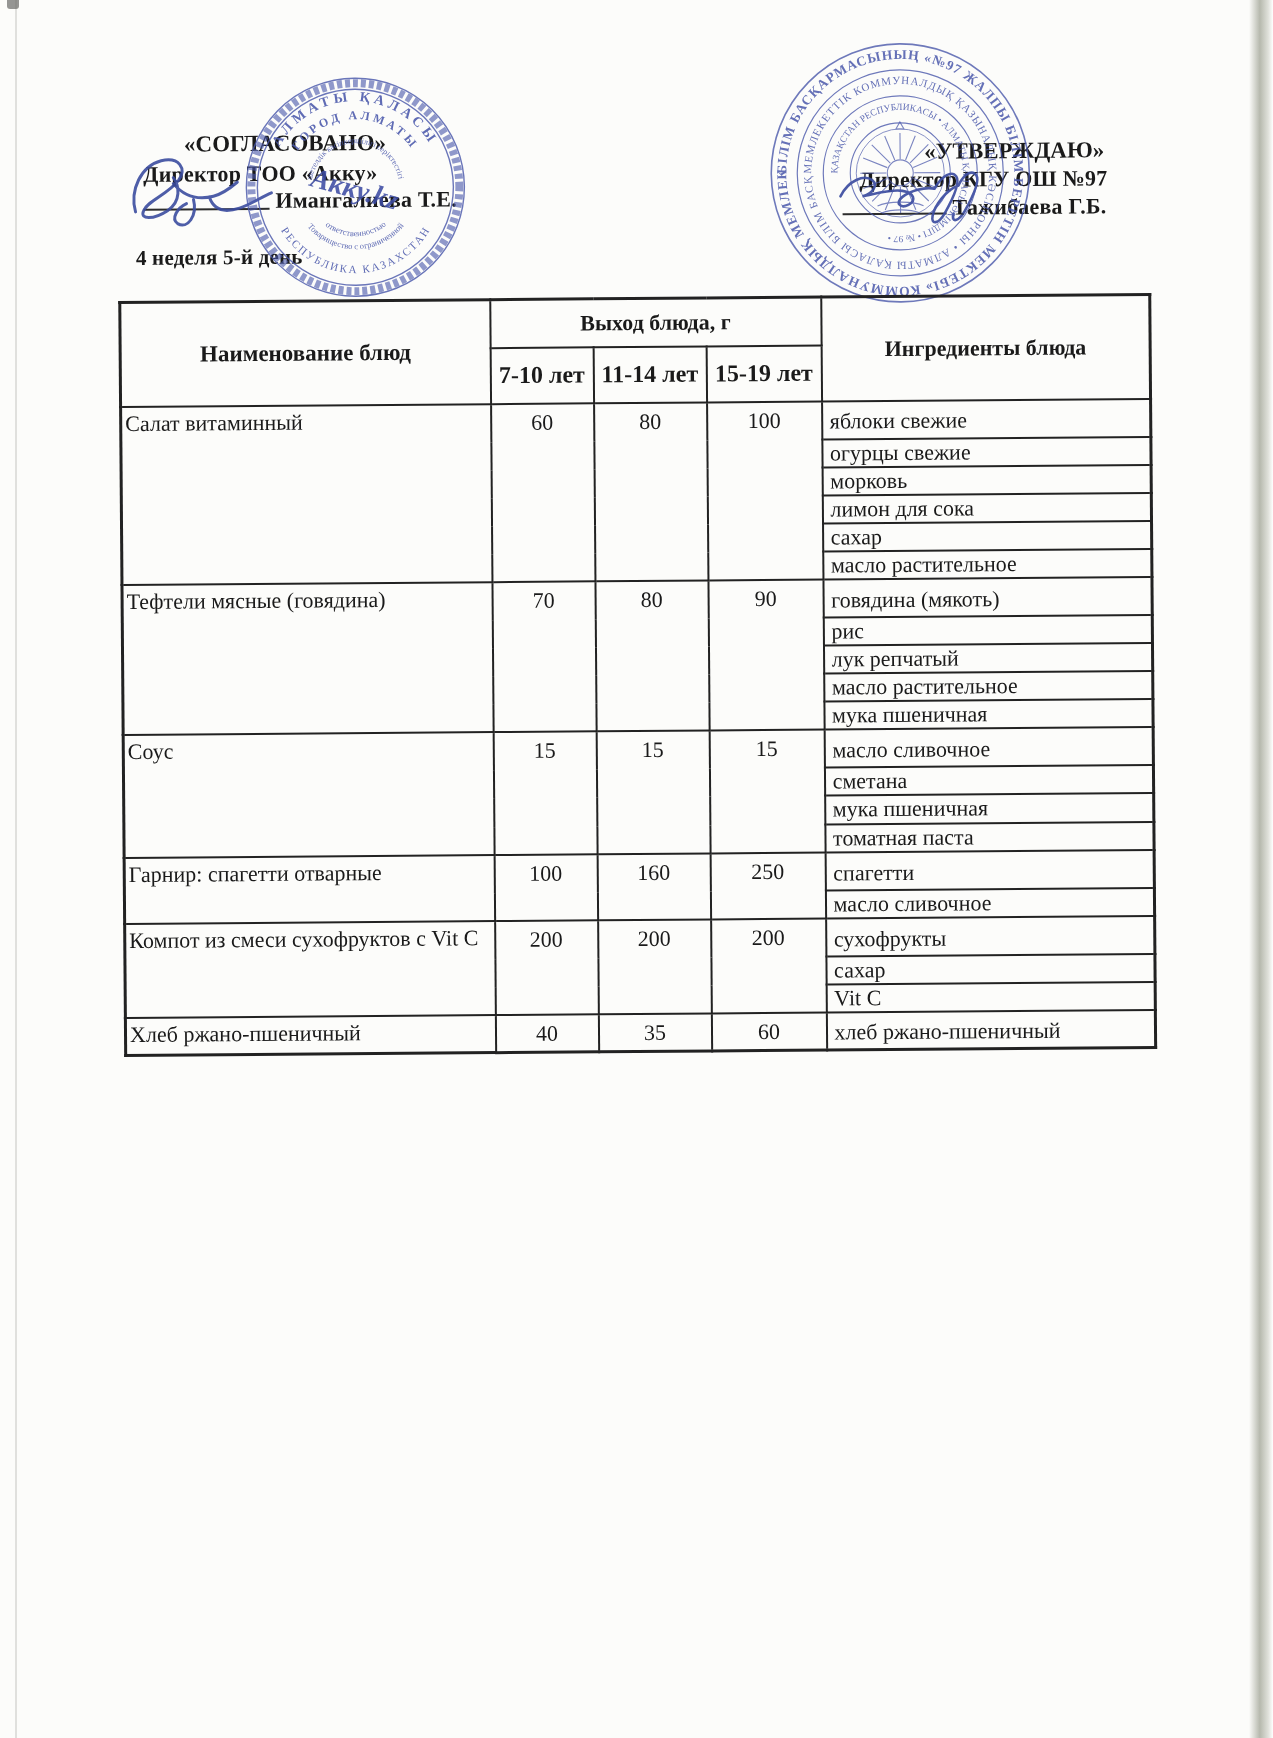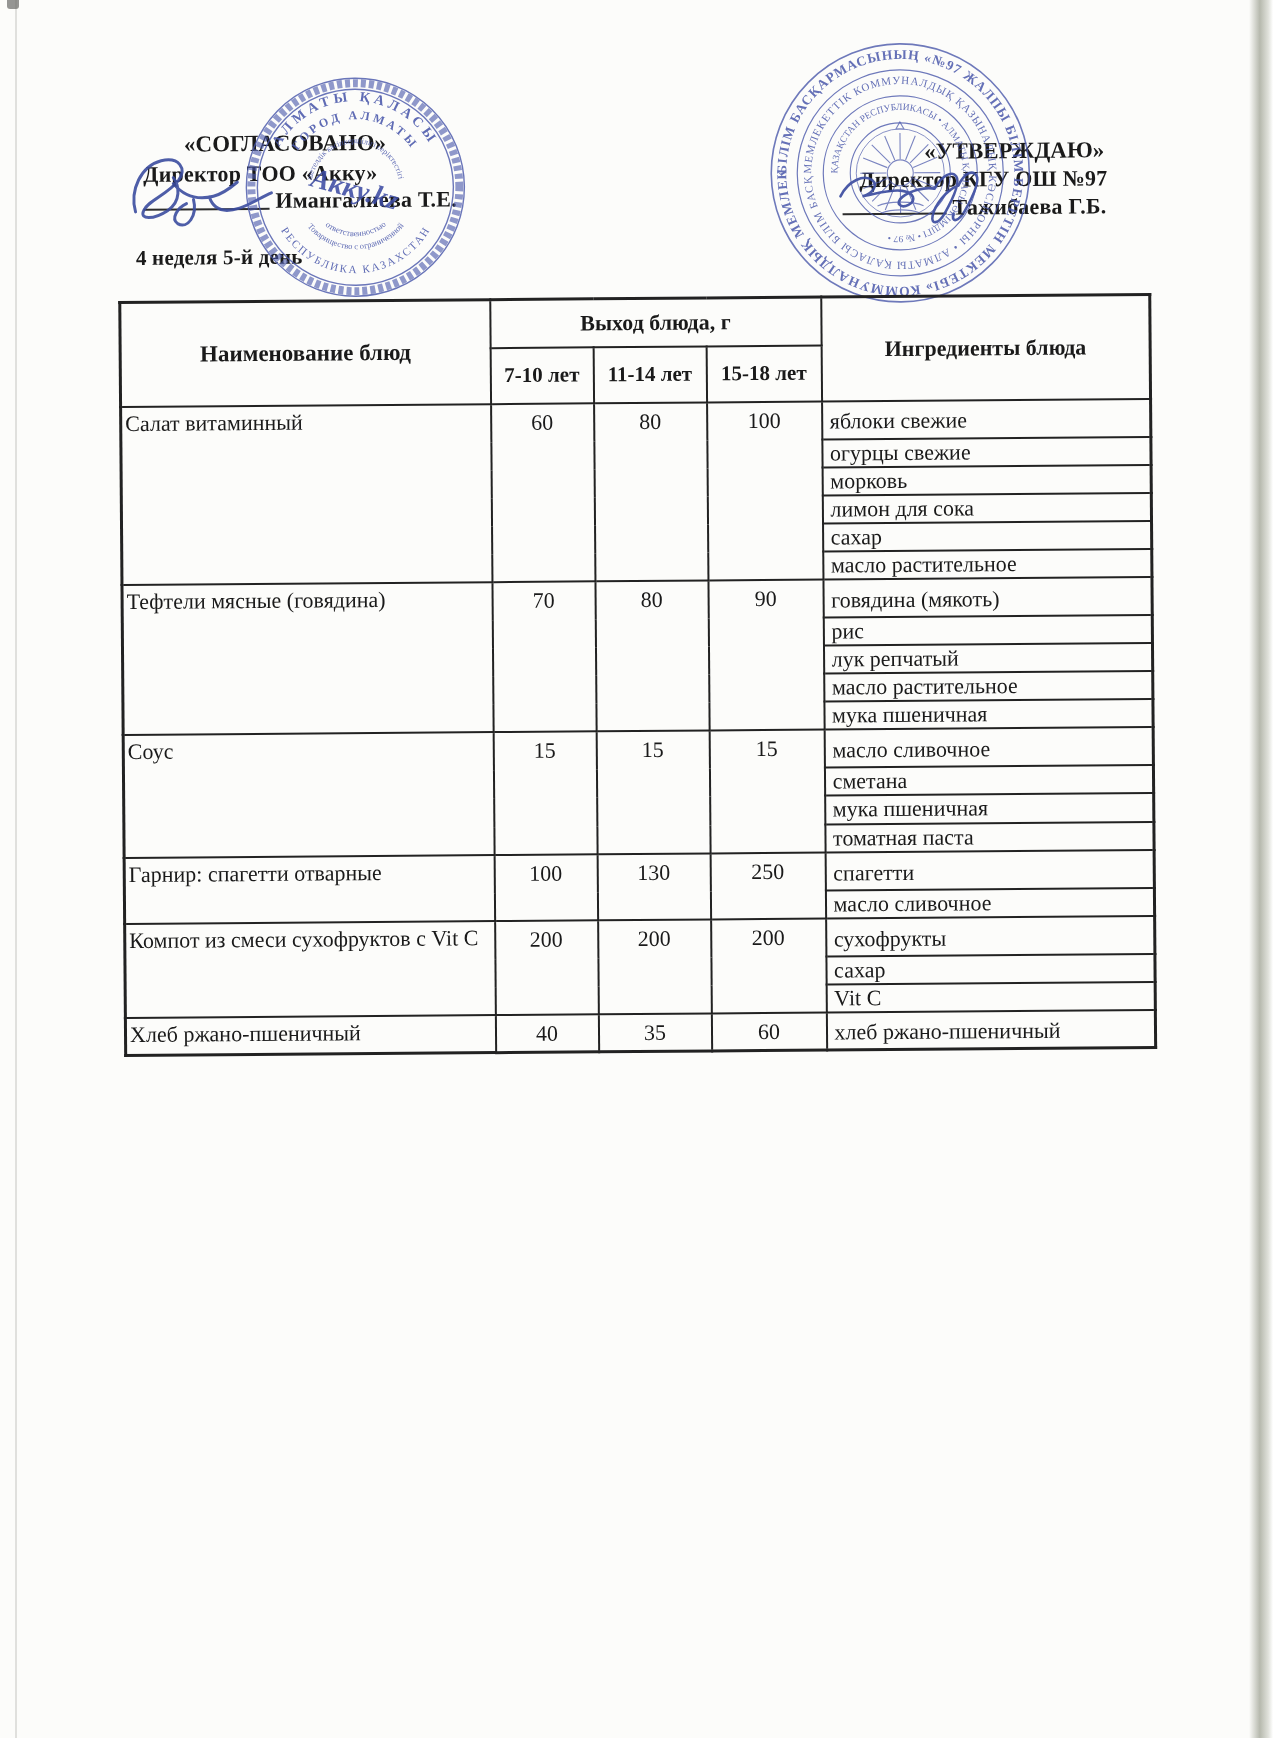--- a/index.html
+++ b/index.html
@@ -33,21 +33,21 @@
   
   table.menu{
     position:absolute;left:120px;top:297px;width:1030px;
     border-collapse:collapse;table-layout:fixed;
     font-size:22px;color:var(--text);
   }
   table.menu th,table.menu td{border:2px solid var(--border);}
   table.menu{border:3px solid var(--border);}
   table.menu th{font-weight:bold;text-align:center;vertical-align:middle;padding:2px 4px;}
   th.h-group{height:48px;font-size:22px;}
-  tr.sub-hdr th{height:56px;font-size:21px;border-radius:28px;}
+  tr.sub-hdr th{height:56px;font-size:24px;border-radius:28px;}
   td.dish{vertical-align:top;text-align:left;padding:4px 2px 2px 3px;line-height:1.12;}
   td.portion{vertical-align:top;text-align:center;padding-top:5px;}
   td.ing{text-align:left;padding:1px 4px 2px 7px;line-height:1.05;}
   tr.ing-first td.ing{height:38px;vertical-align:bottom;padding-bottom:5px;}
   tr.ing-rest  td.ing{height:28px;vertical-align:middle;}
 </style>
 </head>
 <body>
 
 <div class="scan-left-line"></div>
@@ -172,21 +172,21 @@
     </colgroup>
     <thead>
       <tr>
         <th rowspan="2" style="font-size:23px;">Наименование блюд</th>
         <th colspan="3" class="h-group">Выход блюда, г</th>
         <th rowspan="2">Ингредиенты блюда</th>
       </tr>
       <tr class="sub-hdr">
         <th>7-10 лет</th>
         <th>11-14 лет</th>
-        <th>15-18 лет</th>
+        <th>15-19 лет</th>
       </tr>
     </thead>
     <tbody>
         <tr class="ing-first">
           <td class="dish" rowspan="6">Салат витаминный</td>
           <td class="portion" rowspan="6">60</td>
           <td class="portion" rowspan="6">80</td>
           <td class="portion" rowspan="6">100</td>
           <td class="ing">яблоки свежие</td>
         </tr>
@@ -236,21 +236,21 @@
         </tr>
         <tr class="ing-rest">
           <td class="ing">мука пшеничная</td>
         </tr>
         <tr class="ing-rest">
           <td class="ing">томатная паста</td>
         </tr>
         <tr class="ing-first">
           <td class="dish" rowspan="2">Гарнир: спагетти отварные</td>
           <td class="portion" rowspan="2">100</td>
-          <td class="portion" rowspan="2">130</td>
+          <td class="portion" rowspan="2">160</td>
           <td class="portion" rowspan="2">250</td>
           <td class="ing">спагетти</td>
         </tr>
         <tr class="ing-rest">
           <td class="ing">масло сливочное</td>
         </tr>
         <tr class="ing-first">
           <td class="dish" rowspan="3">Компот из смеси сухофруктов с Vit C</td>
           <td class="portion" rowspan="3">200</td>
           <td class="portion" rowspan="3">200</td>

